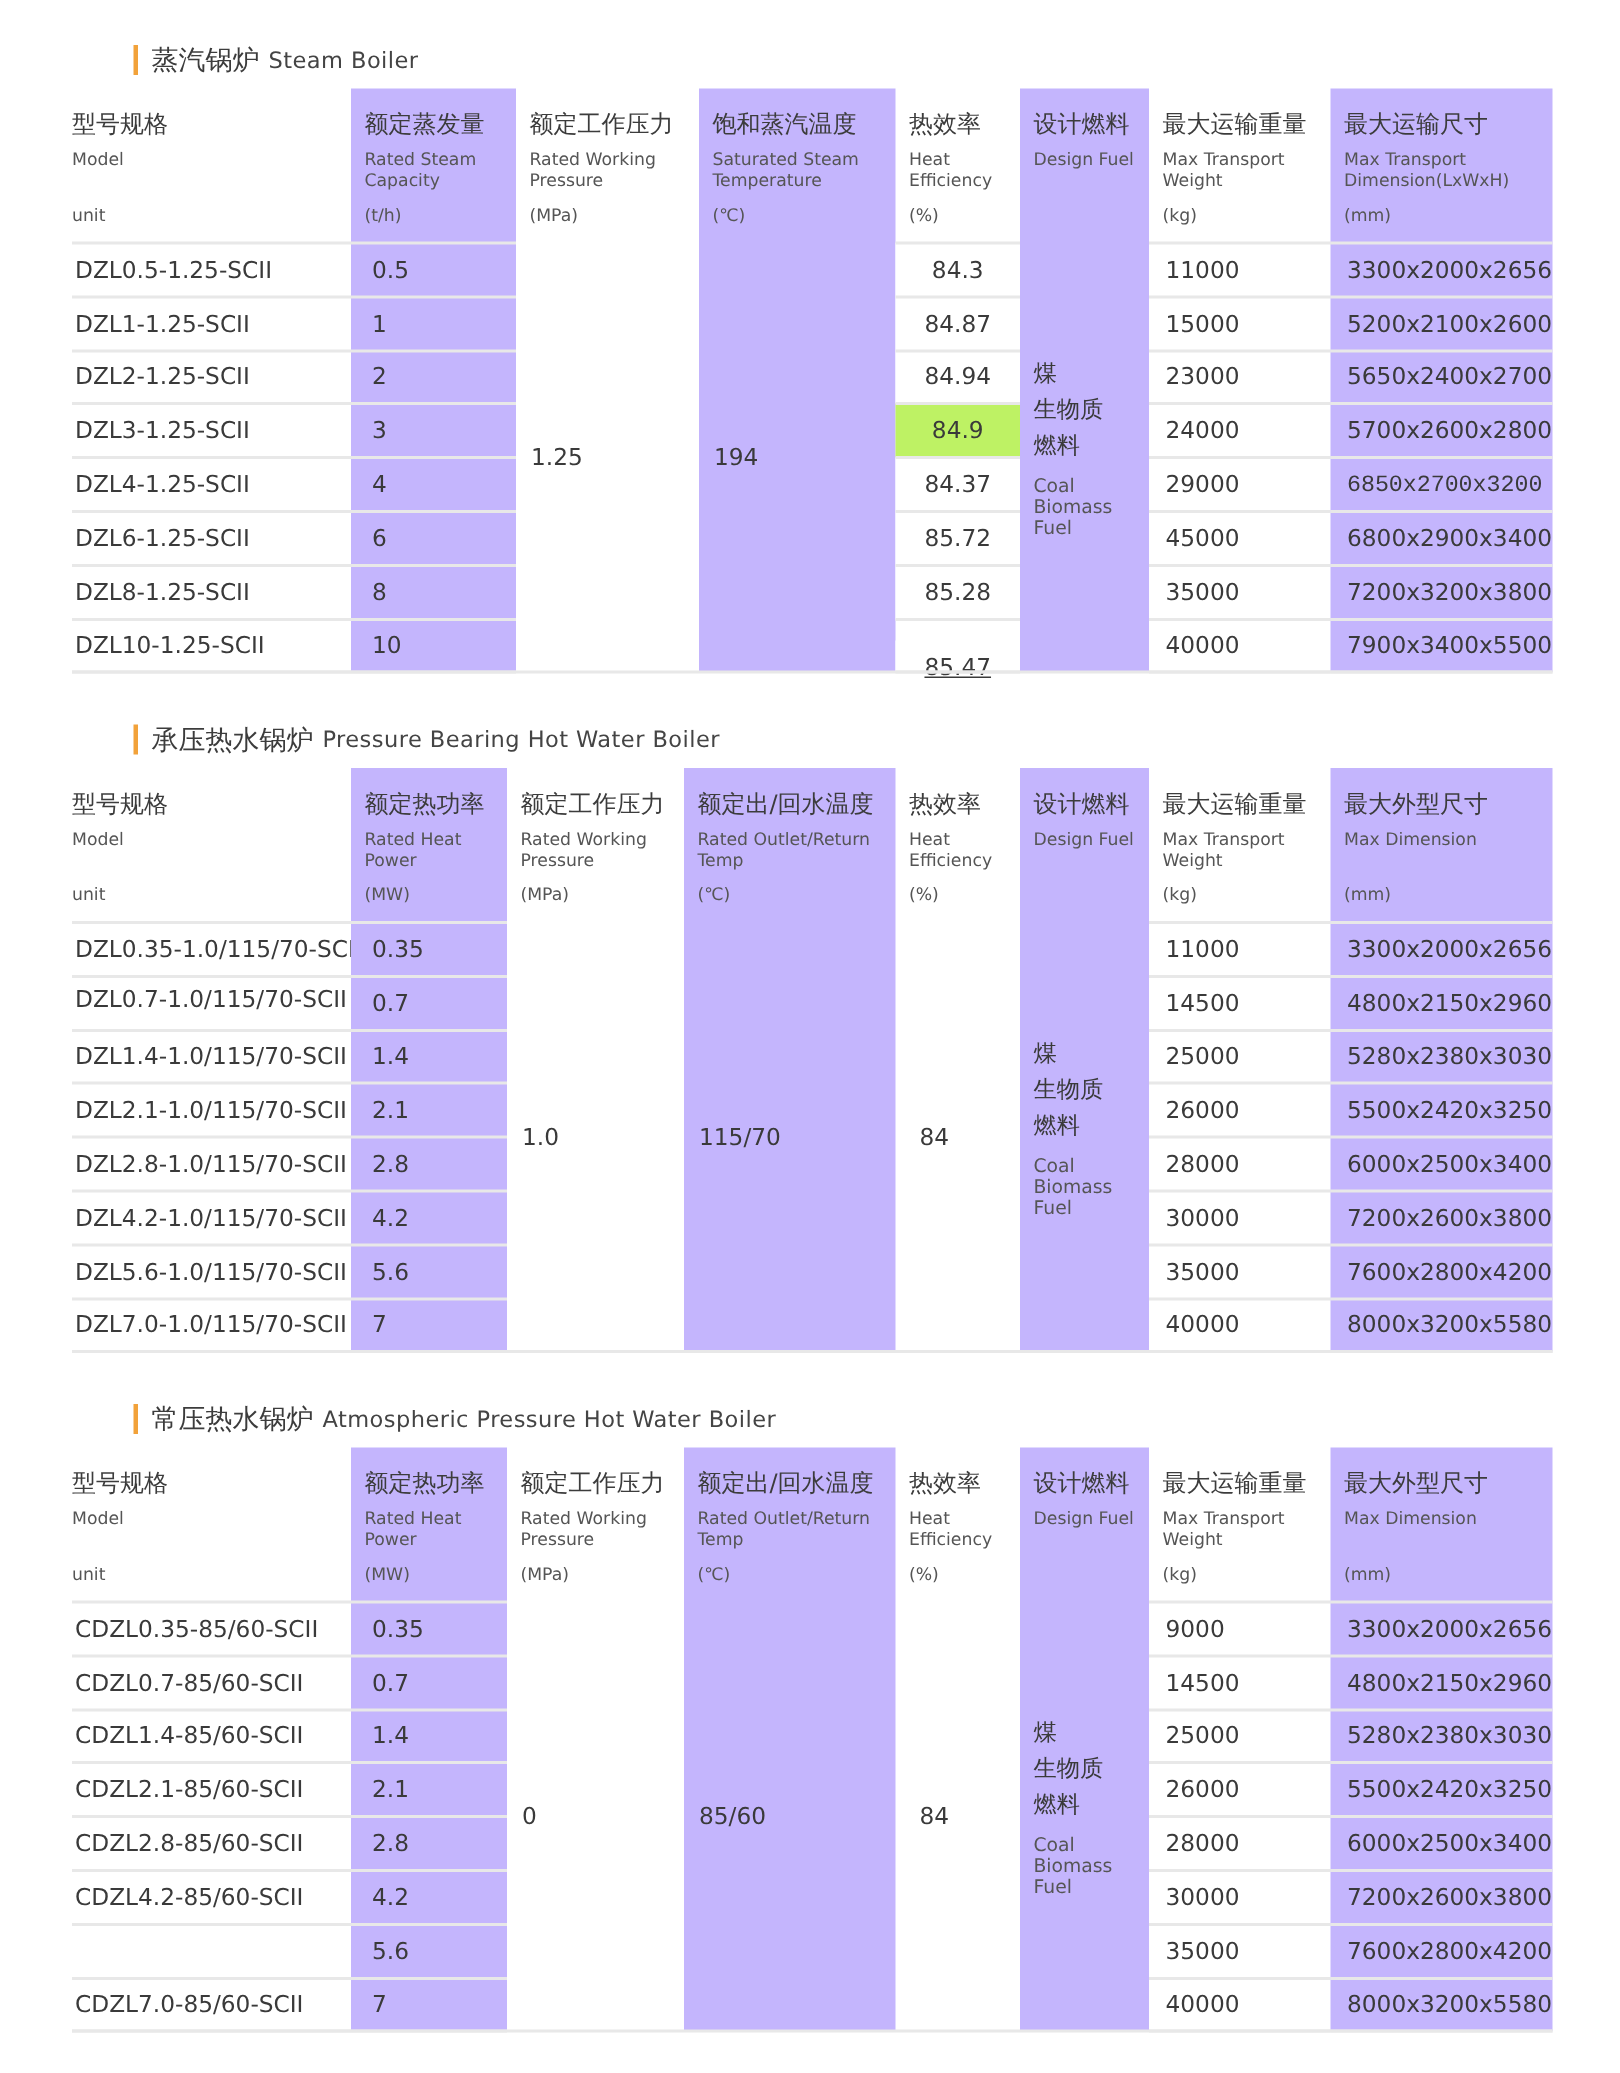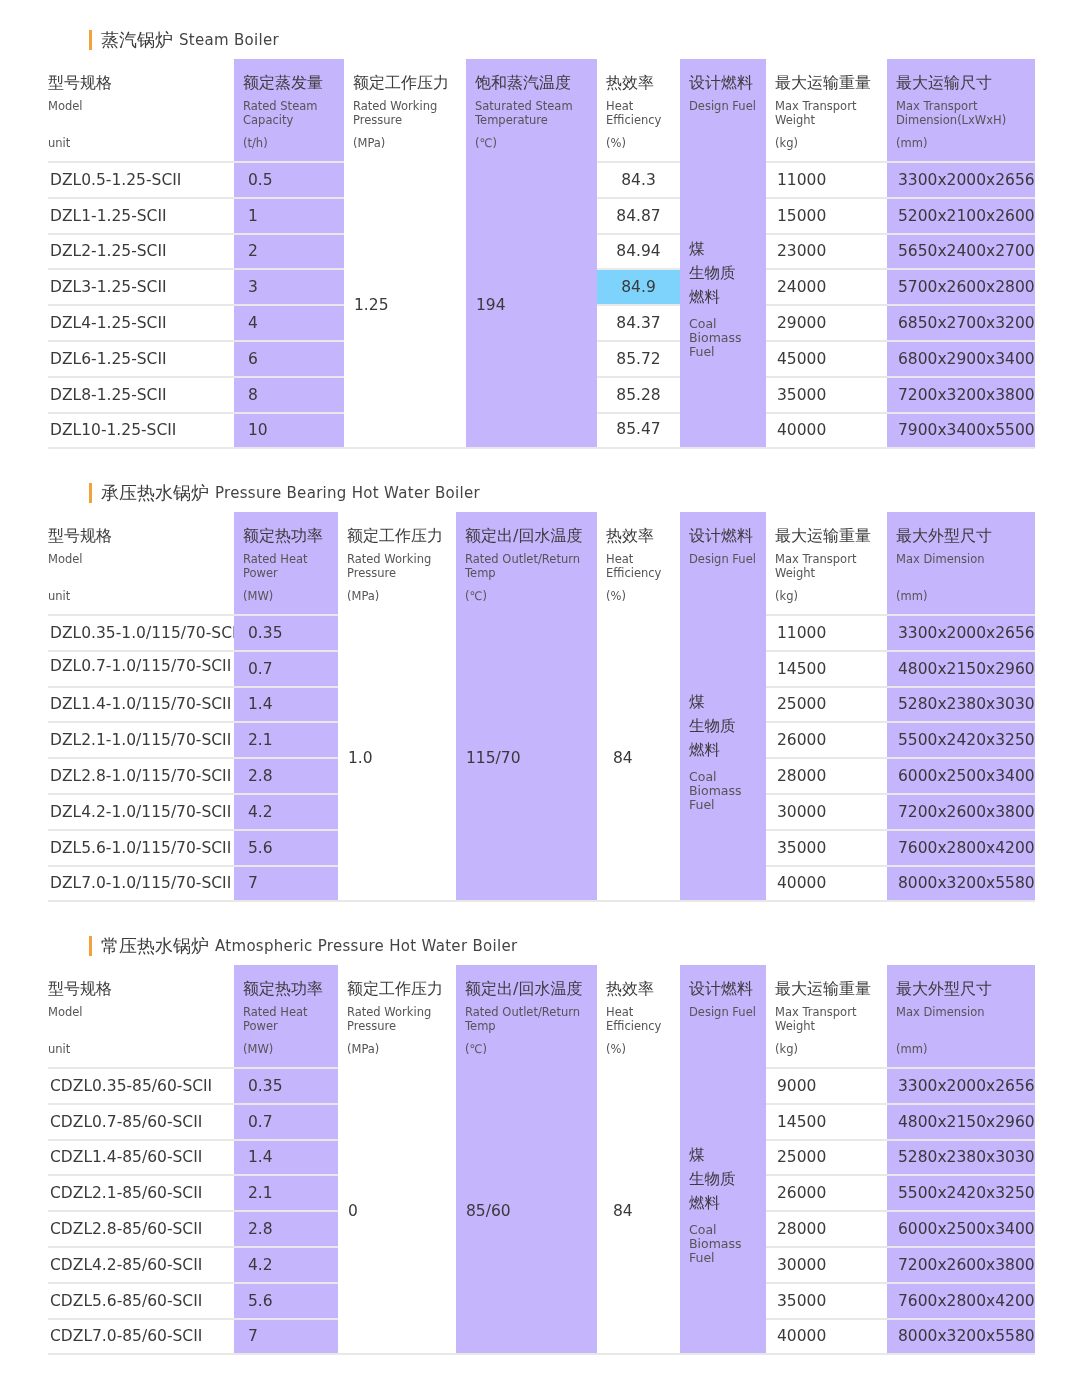--- a/index.html
+++ b/index.html
@@ -130,33 +130,33 @@
           </div>
           <div class="cell center" style="top: 103px; height: 35.8px; background: rgb(255, 255, 255);">
             <span>84.3</span>
           </div>
           <div class="cell center" style="top: 138.8px; height: 35.8px; background: rgb(255, 255, 255);">
             <span>84.87</span>
           </div>
           <div class="cell center" style="top: 174.6px; height: 35.8px; background: rgb(255, 255, 255);">
             <span>84.94</span>
           </div>
-          <div class="cell center" style="top: 210.4px; height: 35.8px; background: #7dd3fc;">
+          <div class="cell center" style="top: 210.4px; height: 35.8px; background: #bef264;">
             <span>84.9</span>
           </div>
           <div class="cell center" style="top: 246.2px; height: 35.8px; background: rgb(255, 255, 255);">
             <span>84.37</span>
           </div>
           <div class="cell center" style="top: 282px; height: 35.8px; background: rgb(255, 255, 255);">
             <span>85.72</span>
           </div>
           <div class="cell center" style="top: 317.8px; height: 35.8px; background: rgb(255, 255, 255);">
             <span>85.28</span>
           </div>
-          <div class="cell center" style="top: 352px; height: 35.8px; background: rgb(255, 255, 255);">
+          <div class="cell center" style="top: 368px; height: 35.8px; background: rgb(255, 255, 255); text-decoration: underline;">
             <span>85.47</span>
           </div>
         </div>
         <div class="col grey" style="left: 632px; width: 86px; height: 389.4px;">
           <div class="hdr">
             <div class="zh" style="left: 9px;">设计燃料</div>
             <div class="en" style="left: 9px;">Design Fuel</div>
             <div class="unit" style="left: 9px;"></div>
           </div>
           <div class="merged" style="top: 103px; height: 286.4px; padding-left: 10px;">
@@ -214,21 +214,21 @@
           </div>
           <div class="cell" style="top: 138.8px; height: 35.8px; padding-left: 11px;">
             <span>5200x2100x2600</span>
           </div>
           <div class="cell" style="top: 174.6px; height: 35.8px; padding-left: 11px;">
             <span>5650x2400x2700</span>
           </div>
           <div class="cell" style="top: 210.4px; height: 35.8px; padding-left: 11px;">
             <span>5700x2600x2800</span>
           </div>
-          <div class="cell" style="top: 246.2px; height: 35.8px; padding-left: 11px;">
+          <div class="cell" style="top: 246.2px; height: 35.8px; padding-left: 11px; font-family: Liberation Mono, monospace;">
             <span>6850x2700x3200</span>
           </div>
           <div class="cell" style="top: 282px; height: 35.8px; padding-left: 11px; text-align: center;">
             <span>6800x2900x3400</span>
           </div>
           <div class="cell" style="top: 317.8px; height: 35.8px; padding-left: 11px;">
             <span>7200x3200x3800</span>
           </div>
           <div class="cell" style="top: 353.6px; height: 35.8px; padding-left: 11px;">
             <span>7900x3400x5500</span>
@@ -528,23 +528,20 @@
           </div>
           <div class="cell" style="top: 210.4px; height: 35.8px; padding-left: 2px;">
             <span>CDZL2.1-85/60-SCII</span>
           </div>
           <div class="cell" style="top: 246.2px; height: 35.8px; padding-left: 2px;">
             <span>CDZL2.8-85/60-SCII</span>
           </div>
           <div class="cell" style="top: 282px; height: 35.8px; padding-left: 2px;">
             <span>CDZL4.2-85/60-SCII</span>
           </div>
-          <div class="cell" style="top: 317.8px; height: 35.8px; padding-left: 2px;">
-            <span>CDZL5.6-85/60-SCII</span>
-          </div>
           <div class="cell" style="top: 353.6px; height: 35.8px; padding-left: 2px;">
             <span>CDZL7.0-85/60-SCII</span>
           </div>
         </div>
         <div class="col grey" style="left: 186px; width: 104px; height: 389.4px;">
           <div class="hdr">
             <div class="zh" style="left: 9px;">额定热功率</div>
             <div class="en" style="left: 9px;">Rated Heat
 Power</div>
             <div class="unit" style="left: 9px;">(MW)</div>

